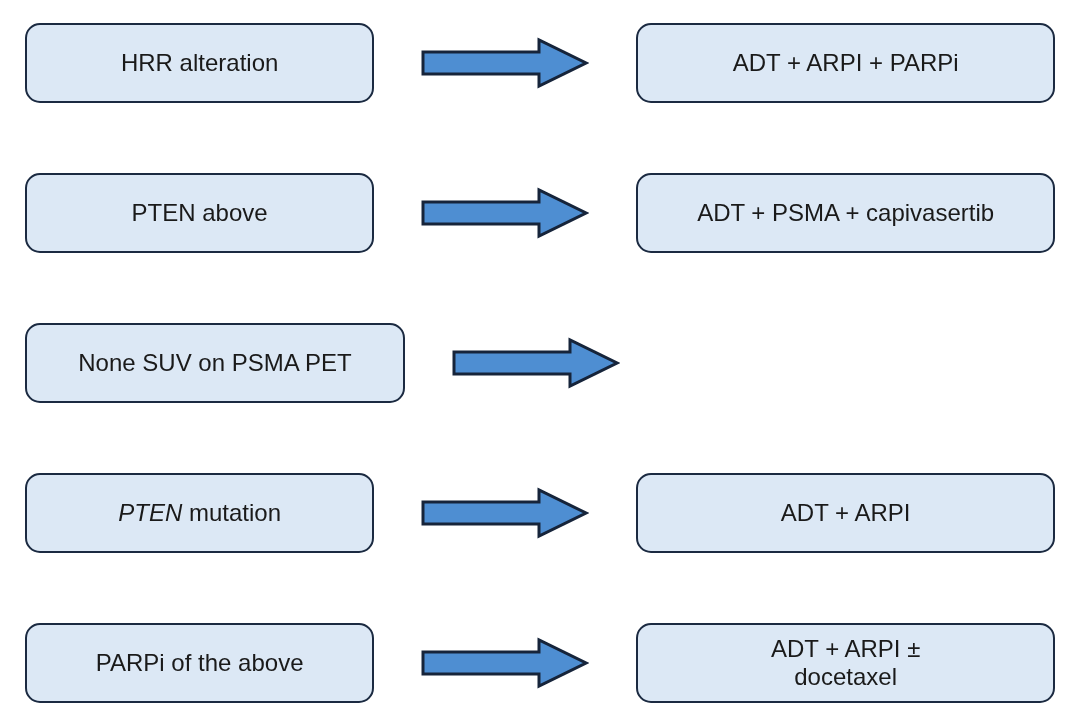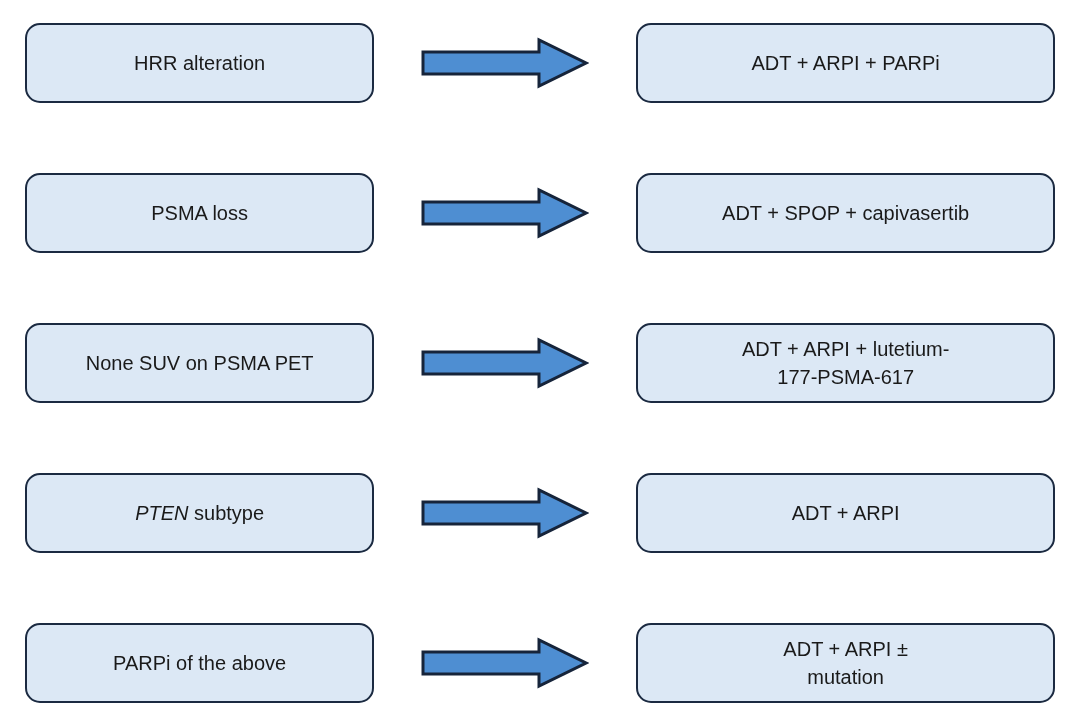--- a/index.html
+++ b/index.html
@@ -25,21 +25,21 @@
   }
   .box {
     height: 80px;
     background: #dce8f5;
     border: 2.5px solid #1b2a41;
     border-radius: 15px;
     display: flex;
     align-items: center;
     justify-content: center;
     text-align: center;
-    font-size: 20px;
+    font-size: 24px;
     line-height: 28px;
     color: #1a1a1a;
     padding: 0 10px;
   }
   .box-condition { width: 380px; }
   .box-treatment { width: 456px; margin-left: auto; }
   .label { white-space: pre-line; }
   .italic { font-style: italic; }
   .arrow-wrap {
     width: 262px;
@@ -64,51 +64,47 @@
         <path d="M2 15 L118 15 L118 3 L165 26 L118 49 L118 37 L2 37 Z" fill="#4e8ed2" stroke="#16243a" stroke-width="3" stroke-linejoin="miter"></path>
       </svg>
     </div>
     <div class="box box-treatment">
       <span class="label">ADT + ARPI + PARPi</span>
     </div>
   </div>
 
   <div class="row">
     <div class="box box-condition">
-      <span class="label">PSMA loss</span>
+      <span class="label">PTEN above</span>
     </div>
     <div class="arrow-wrap">
       <svg class="arrow-svg" width="168" height="52" viewBox="0 0 168 52">
         <path d="M2 15 L118 15 L118 3 L165 26 L118 49 L118 37 L2 37 Z" fill="#4e8ed2" stroke="#16243a" stroke-width="3" stroke-linejoin="miter"></path>
       </svg>
     </div>
     <div class="box box-treatment">
-      <span class="label">ADT + SPOP + capivasertib</span>
+      <span class="label">ADT + PSMA + capivasertib</span>
     </div>
   </div>
 
   <div class="row">
     <div class="box box-condition">
       <span class="label">None SUV on PSMA PET</span>
     </div>
     <div class="arrow-wrap">
       <svg class="arrow-svg" width="168" height="52" viewBox="0 0 168 52">
         <path d="M2 15 L118 15 L118 3 L165 26 L118 49 L118 37 L2 37 Z" fill="#4e8ed2" stroke="#16243a" stroke-width="3" stroke-linejoin="miter"></path>
       </svg>
     </div>
-    <div class="box box-treatment">
-      <span class="label">ADT + ARPI + lutetium-
-177-PSMA-617</span>
-    </div>
   </div>
 
 
   <div class="row">
     <div class="box box-condition">
-      <span class="label"><span class="italic">PTEN</span><span> subtype</span></span>
+      <span class="label"><span class="italic">PTEN</span><span> mutation</span></span>
     </div>
     <div class="arrow-wrap">
       <svg class="arrow-svg" width="168" height="52" viewBox="0 0 168 52">
         <path d="M2 15 L118 15 L118 3 L165 26 L118 49 L118 37 L2 37 Z" fill="#4e8ed2" stroke="#16243a" stroke-width="3" stroke-linejoin="miter"></path>
       </svg>
     </div>
     <div class="box box-treatment">
       <span class="label">ADT + ARPI</span>
     </div>
   </div>
@@ -117,17 +113,17 @@
     <div class="box box-condition">
       <span class="label">PARPi of the above</span>
     </div>
     <div class="arrow-wrap">
       <svg class="arrow-svg" width="168" height="52" viewBox="0 0 168 52">
         <path d="M2 15 L118 15 L118 3 L165 26 L118 49 L118 37 L2 37 Z" fill="#4e8ed2" stroke="#16243a" stroke-width="3" stroke-linejoin="miter"></path>
       </svg>
     </div>
     <div class="box box-treatment">
       <span class="label">ADT + ARPI ±
-mutation</span>
+docetaxel</span>
     </div>
   </div>
 
 </div>
 
 </body></html>

